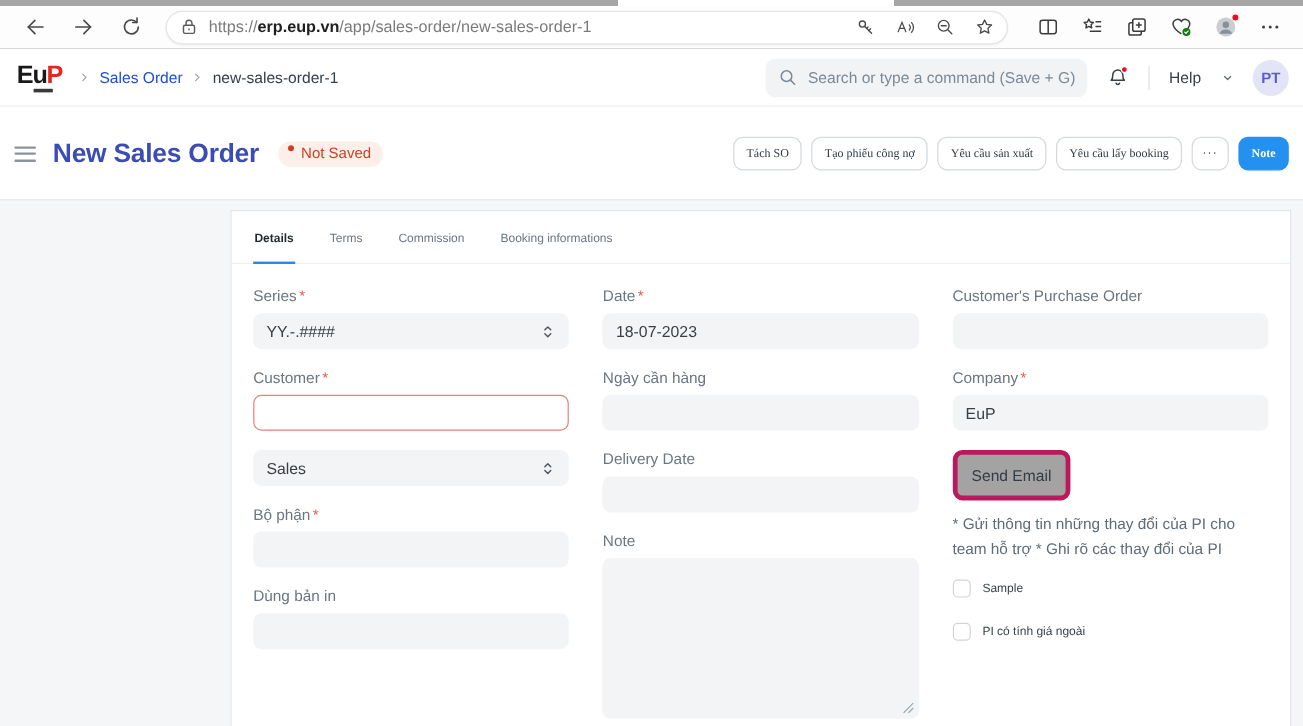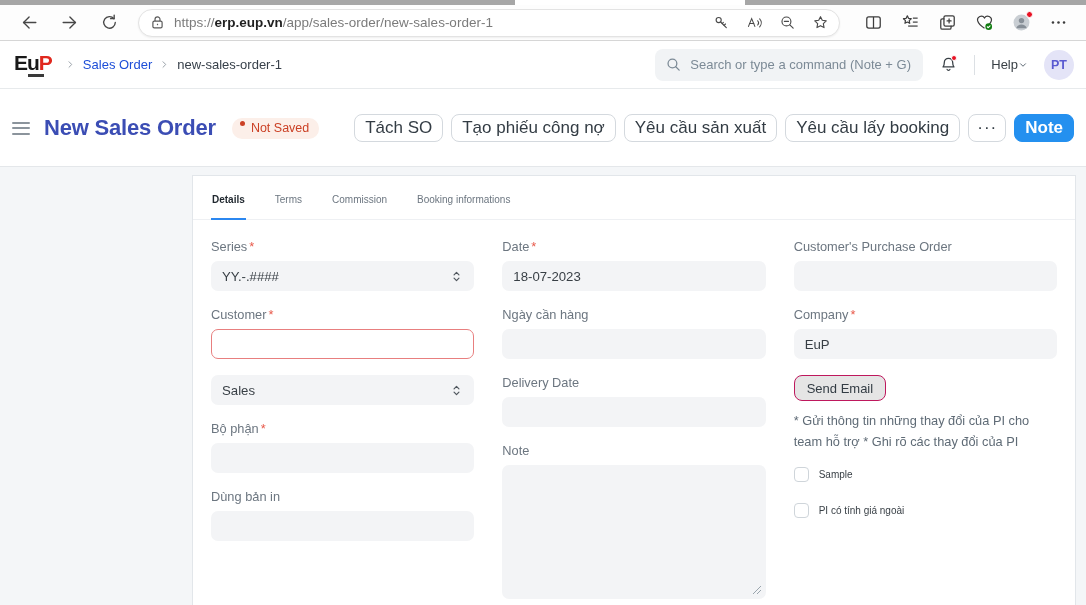--- a/index.html
+++ b/index.html
@@ -38,37 +38,37 @@
   .crumb-sep { color:#9aa2aa; }
   .crumb { color:#1d4ed8; cursor:pointer; }
   .crumb.current { color:#37404a; }
   .header-right { margin-left:auto; display:flex; align-items:center; gap:16px; }
   .search-bar { width:268px; height:32px; background:#f1f3f5; border-radius:8px; display:flex;
     align-items:center; gap:8px; padding:0 10px; cursor:text; }
   .search-bar .ph { font-size:13px; color:#7c8a96; white-space:nowrap; }
   .bell-wrap { position:relative; color:#383f45; cursor:pointer; }
   .bell-wrap .red-dot { width:6px; height:6px; top:0; right:1px; }
   .vdivider { width:1px; height:20px; background:#dce0e4; }
-  .help { display:flex; align-items:center; gap:0; font-size:13px; color:#383f45; cursor:pointer; }
+  .help { display:flex; align-items:center; gap:17px; font-size:13px; color:#383f45; cursor:pointer; }
   .avatar { width:30px; height:30px; border-radius:50%; background:#e4e4f7; color:#5a5ad1;
     font-size:12.5px; font-weight:bold; display:flex; align-items:center; justify-content:center; cursor:pointer; }
 
   
   .page-head { background:#fff; border-bottom:1px solid #e4e7ea; padding:25px 12px 24px 12px;
     display:flex; align-items:center; }
   .hamburger { width:18px; display:flex; flex-direction:column; gap:3.5px; margin-right:14px; cursor:pointer; }
   .hamburger span { height:2px; background:#8b949c; border-radius:1px; }
   .page-title { font-size:22px; font-weight:bold; color:#3b4db4; letter-spacing:-.2px; }
   .status-badge { margin-left:16px; background:#fcefe9; color:#cb4025; font-size:12.5px;
     border-radius:10px; padding:3px 10px 4px 8px; display:flex; align-items:flex-start; gap:6px; }
   .status-badge .dot { width:5px; height:5px; border-radius:50%; background:#cb4025; }
   .head-actions { margin-left:auto; display:flex; align-items:center; gap:8px; }
   .btn { height:28px; padding:0 10px; border:1px solid #d4d9de; background:#fff; border-radius:8px;
-    font-size:17px; color:#333c44; display:flex; align-items:center; cursor:pointer; white-space:nowrap;
-    font-family:Liberation Sans, sans-serif; }
+    font-size:10px; color:#333c44; display:flex; align-items:center; cursor:pointer; white-space:nowrap;
+    font-family:Liberation Serif, serif; }
   .btn.more { padding:0 8px; letter-spacing:1px; color:#333c44; }
   .btn.primary { background:#2490ef; border-color:#2490ef; color:#fff; font-weight:bold; }
 
   
   .content { height:calc(605px - 5px - 37px - 48px - 71px); position:relative; }
   .card { margin:8px 10px 0 192px; height:calc(100% - 8px); background:#fff;
     border:1px solid #e2e6ea; border-bottom:none; }
   .tabs { display:flex; gap:28px; padding:0 18px; height:44px; align-items:flex-end;
     border-bottom:1px solid #eef0f3; }
   .tab { font-size:10px; color:#6c7680; padding:0 1px 13px 1px; cursor:pointer;
@@ -80,22 +80,22 @@
   .field-label { font-size:12.8px; color:#6c7680; margin-bottom:7px; }
   .req { color:#e8594a; margin-left:2px; }
   .control { height:30px; background:#f3f4f6; border-radius:7px; padding:0 11px;
     font-size:13.2px; color:#383f45; display:flex; align-items:center; cursor:text; }
   .control.select { justify-content:space-between; cursor:pointer; }
   .control.invalid { background:#fff; border:1px solid #e87f7f; }
   .textarea { height:134px; align-items:flex-start; position:relative; resize:none; }
   .grip { position:absolute; right:4px; bottom:4px; }
   .updown { color:#50575e; }
 
-  .send-email-btn { height:26px; padding:0 12px; border:1px solid #be185d; border-radius:8px;
-    background:#e5e5e5; font-size:13px; color:#333c44; display:inline-flex; align-items:center;
+  .send-email-btn { height:42px; padding:0 12px; border:4px solid #be185d; border-radius:8px;
+    background:#a3a3a3; font-size:13px; color:#333c44; display:inline-flex; align-items:center;
     cursor:pointer; margin-bottom:9px; font-family:"Liberation Sans", sans-serif; }
   .help-text { font-size:12.8px; color:#5f6b76; line-height:1.65; margin-bottom:15px; }
   .check-row { display:flex; align-items:center; gap:10px; margin-bottom:21px; cursor:pointer; }
   .checkbox { width:15px; height:15px; border:1px solid #cfd5da; border-radius:4px; background:#fff; flex:0 0 auto; }
   .check-label { font-size:10px; color:#383f45; }
 </style>
 </head>
 <body>
 
 <div class="tab-strip">
@@ -208,21 +208,21 @@
         <path d="M6 3.5 11.5 9 6 14.5"></path>
       </svg>
     <span class="crumb current">new-sales-order-1</span>
   </div>
   <div class="header-right">
     <div class="search-bar">
       <svg class="icon-16" viewBox="0 0 24 24" fill="none" stroke="#7c8a96" stroke-width="1.8" stroke-linecap="round">
           <circle cx="10.5" cy="10.5" r="6.2"></circle>
           <path d="M15.2 15.2 20 20"></path>
         </svg>
-      <span class="ph">Search or type a command (Note + G)</span>
+      <span class="ph">Search or type a command (Save + G)</span>
     </div>
     <div class="bell-wrap">
       <svg class="icon-18" viewBox="0 0 24 24" fill="none" stroke="currentColor" stroke-width="1.6" stroke-linecap="round" stroke-linejoin="round">
           <path d="M12 4.2a5.3 5.3 0 0 0-5.3 5.3c0 4-1.6 5.6-1.6 5.6h13.8s-1.6-1.6-1.6-5.6A5.3 5.3 0 0 0 12 4.2z"></path>
           <path d="M10.2 18.2a1.9 1.9 0 0 0 3.6 0"></path>
         </svg>
       <span class="red-dot"></span>
     </div>
     <div class="vdivider"></div>
     <div class="help">

